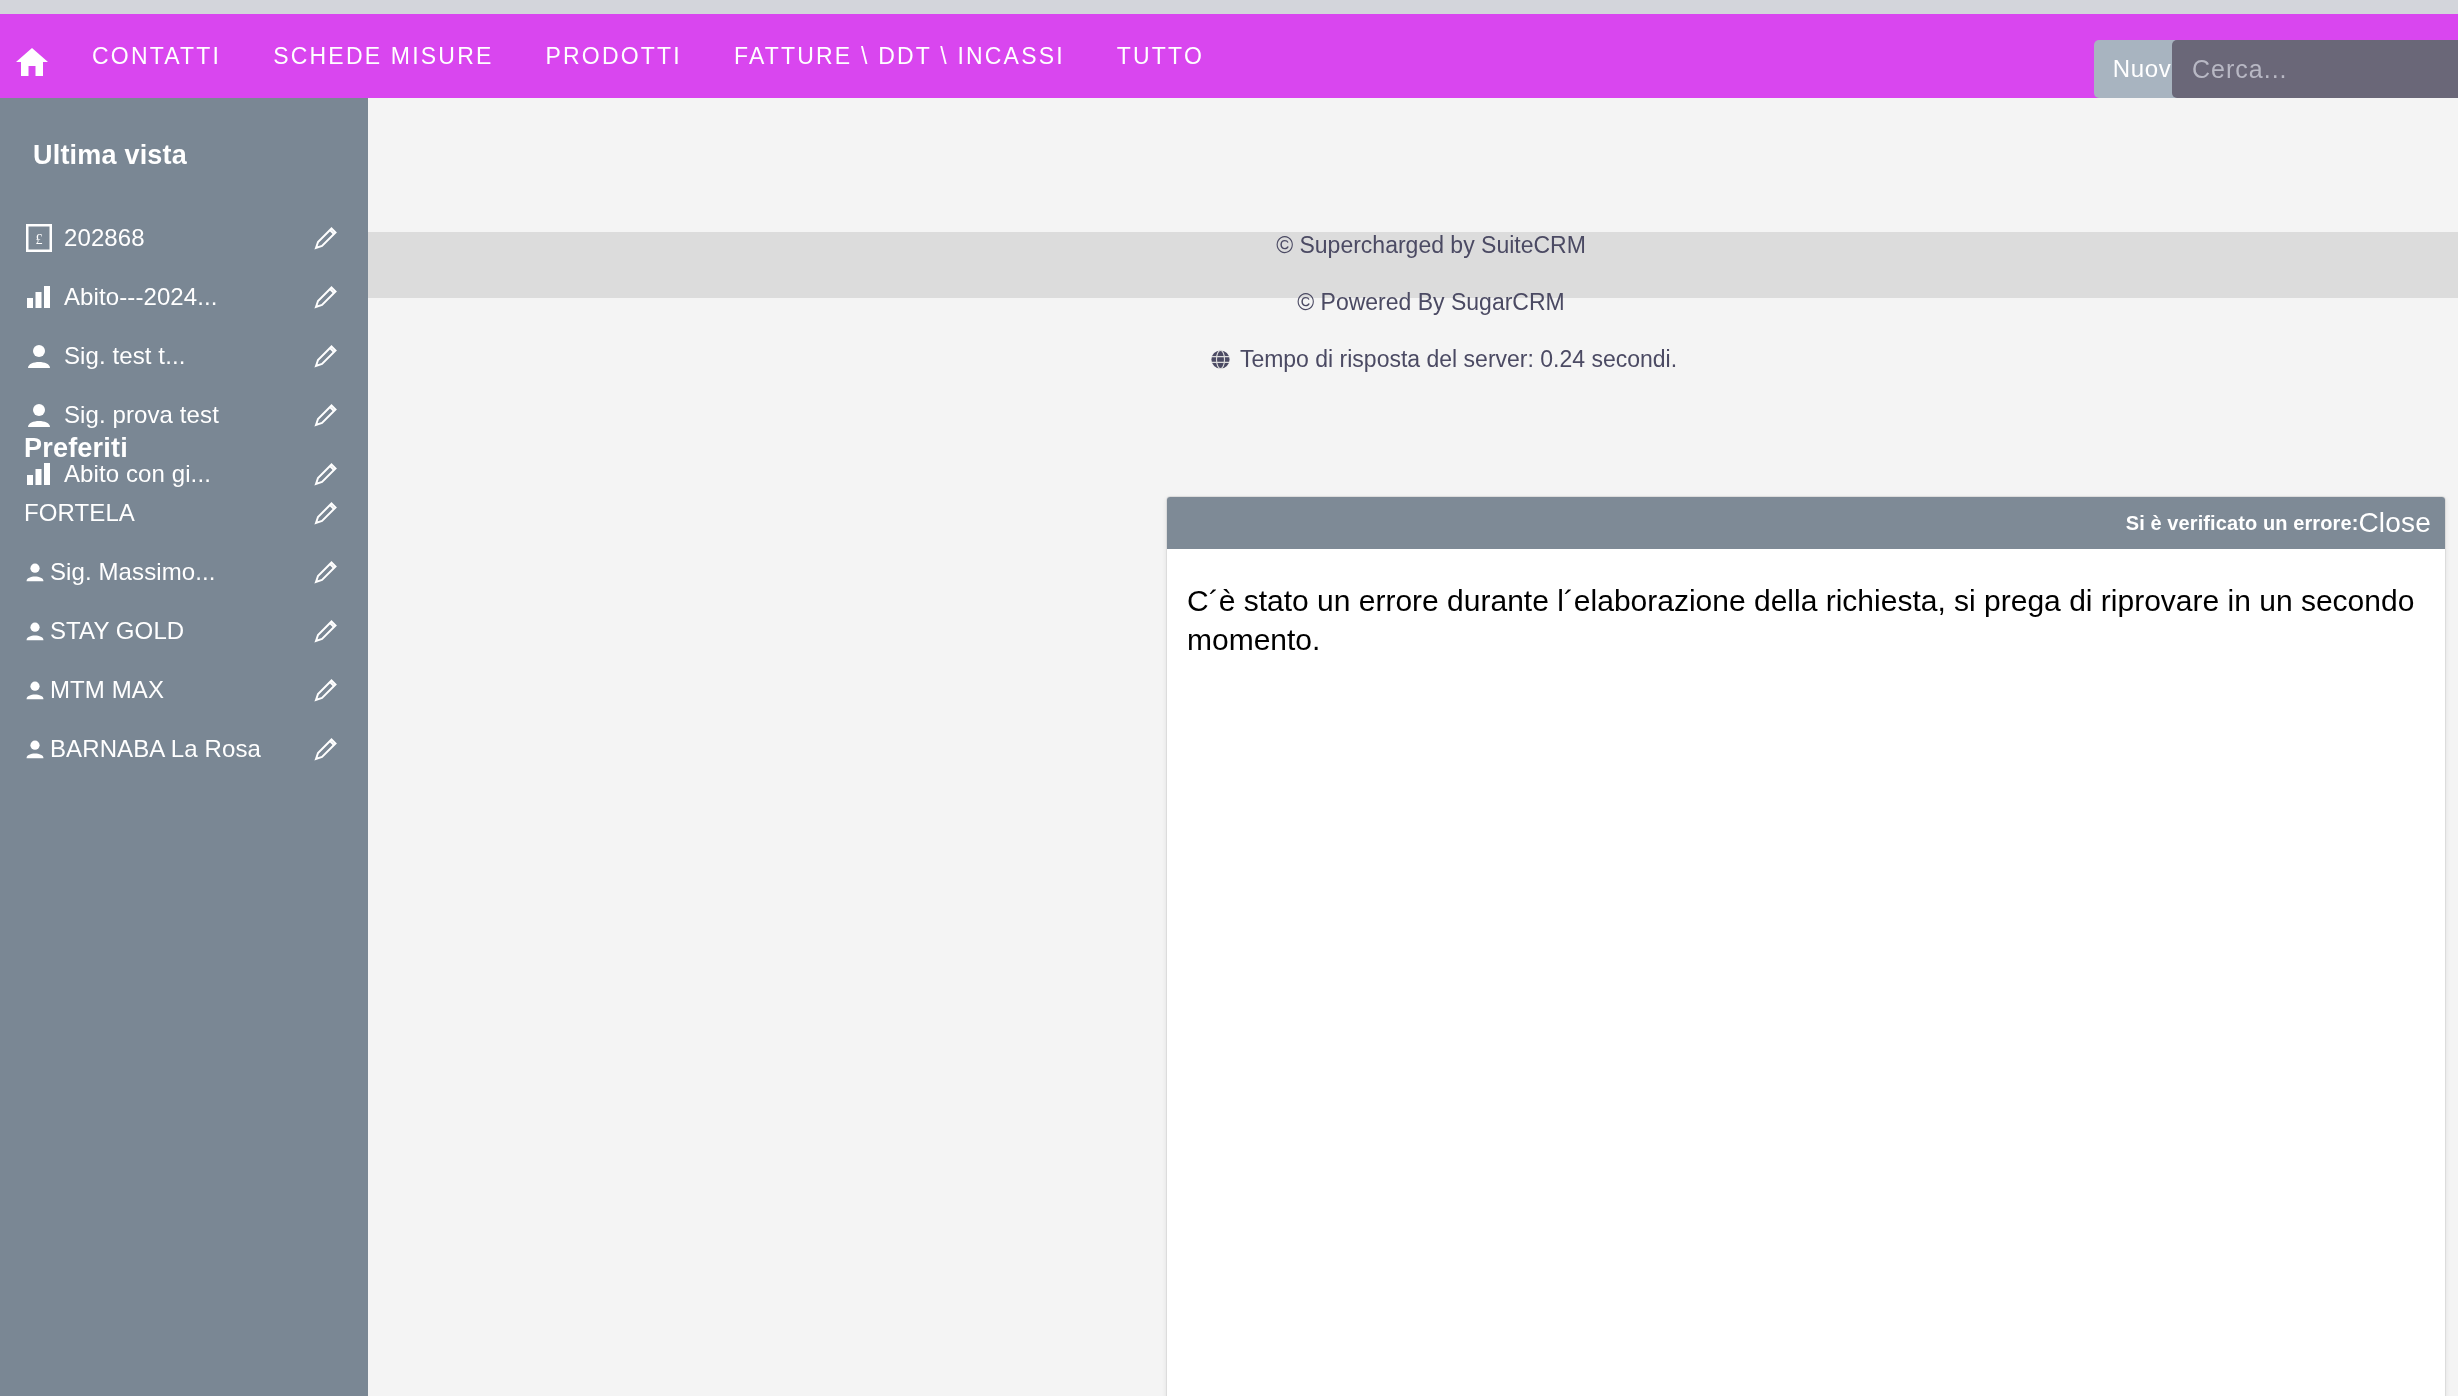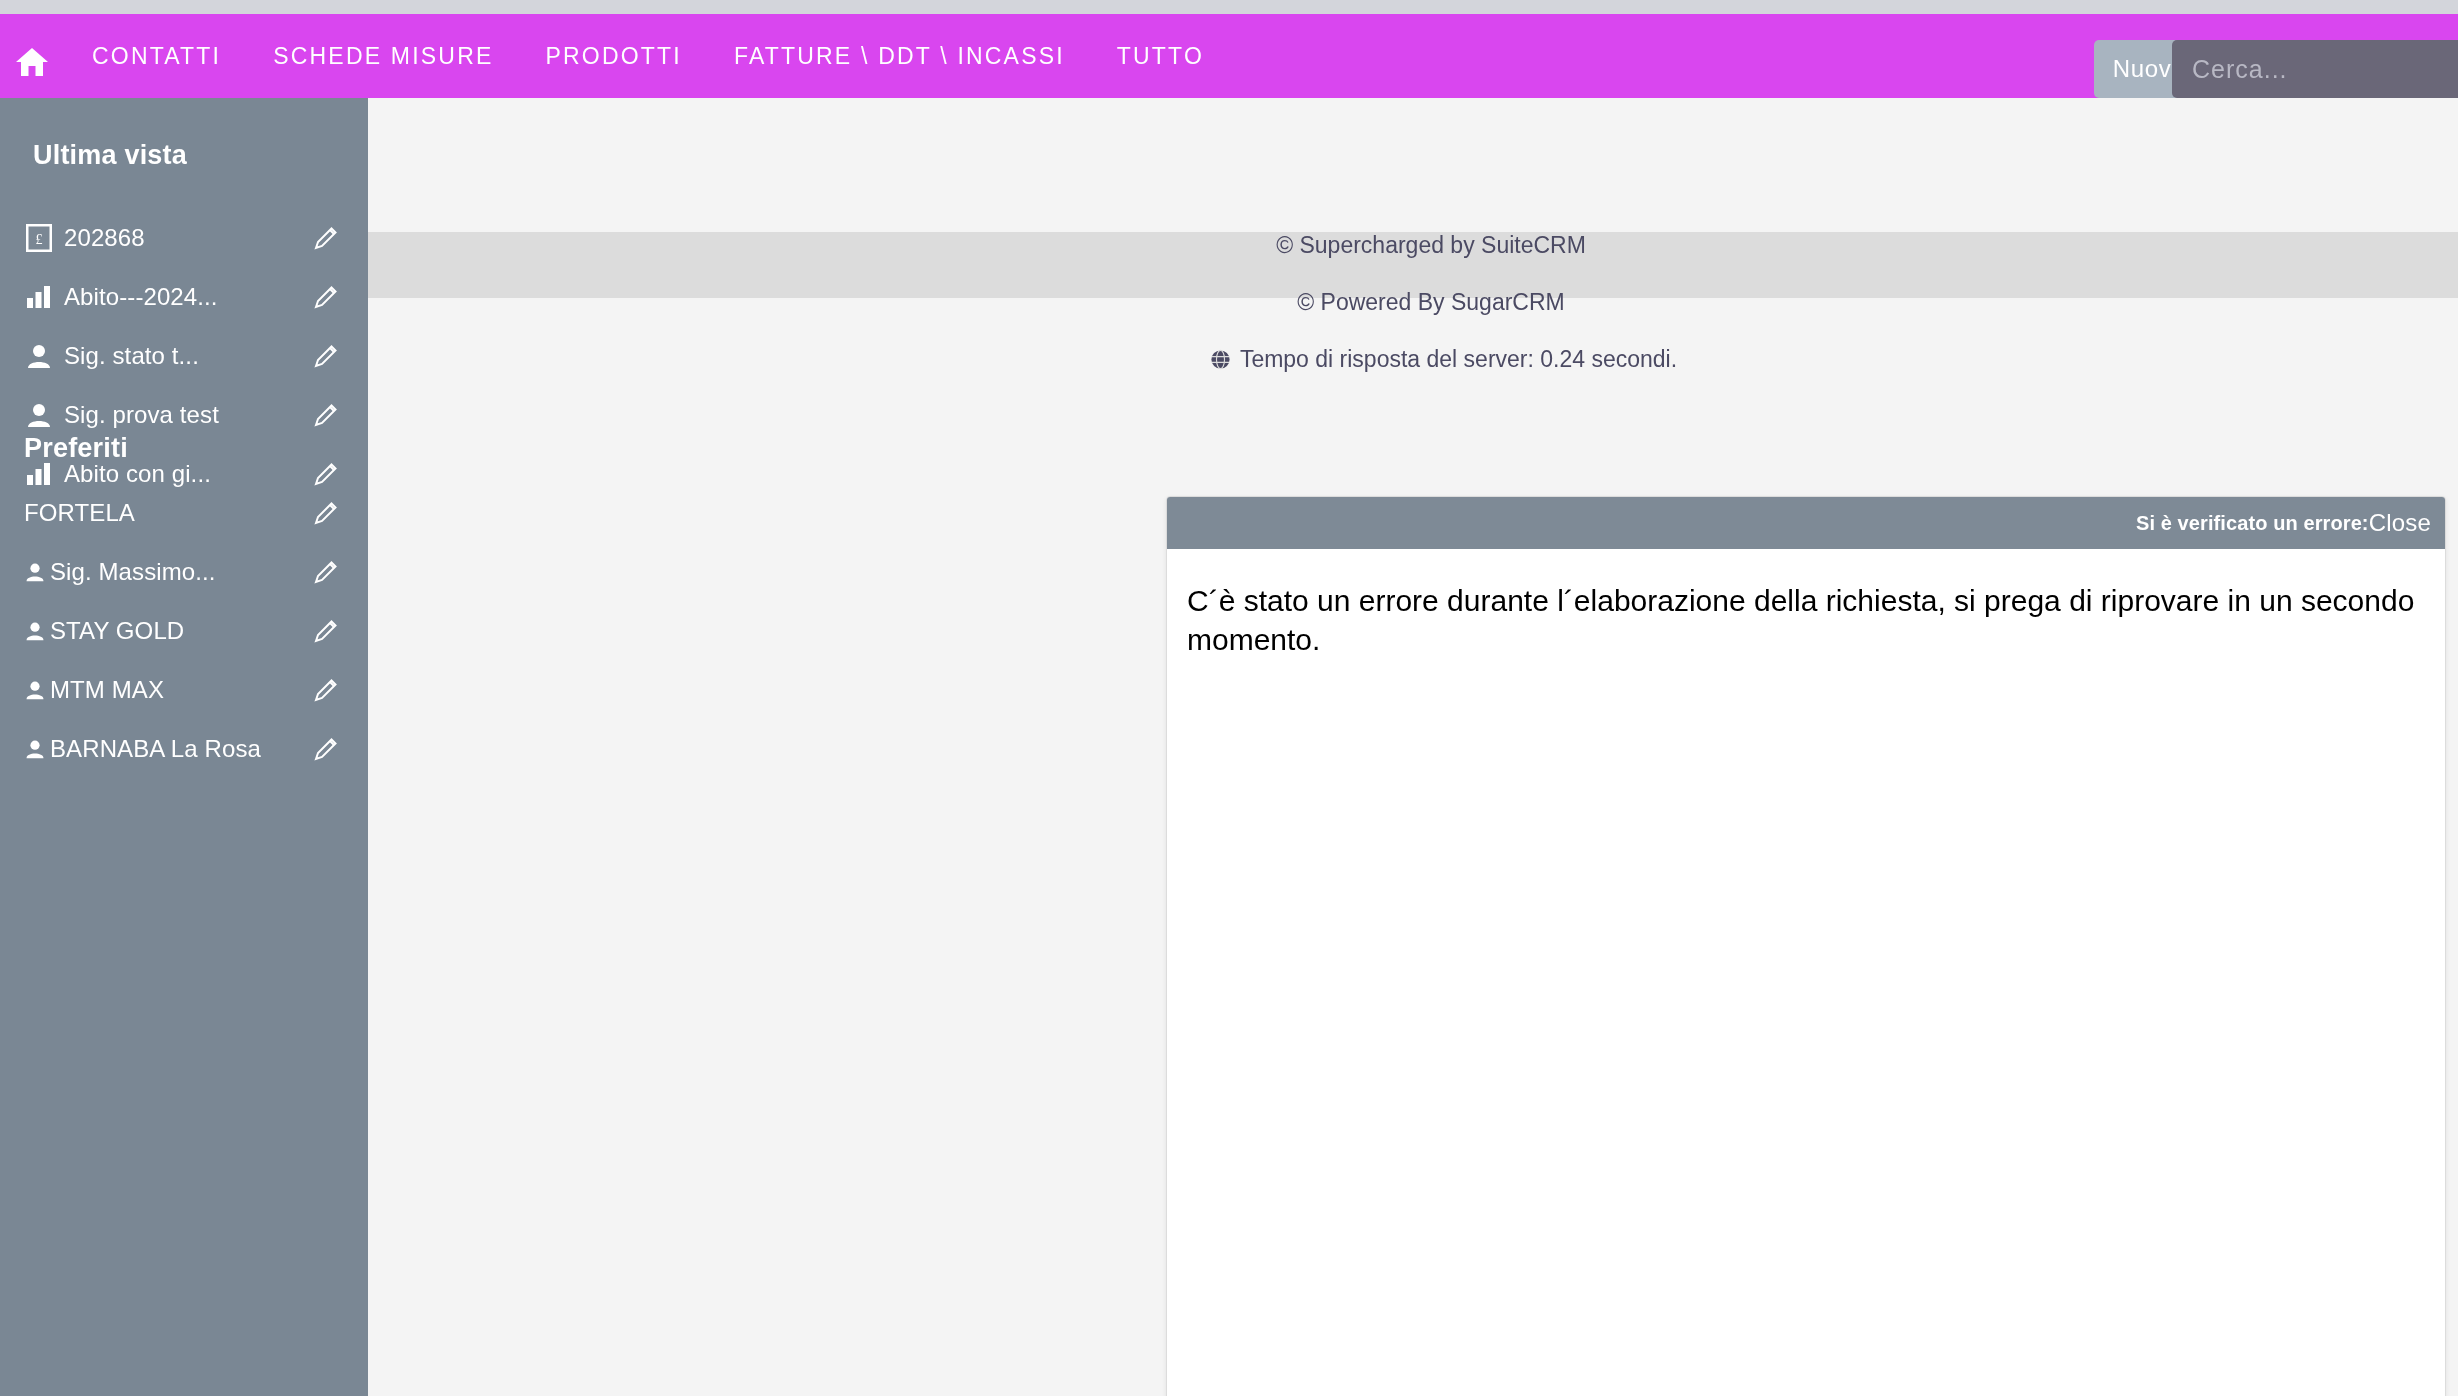--- a/index.html
+++ b/index.html
@@ -180,21 +180,21 @@
     padding: 0 14px 0 12px;
   }
   #dialog-title {
     color: #ffffff;
     font-size: 20px;
     font-weight: bold;
     letter-spacing: 0.1px;
   }
   #dialog-close {
     color: #ffffff;
-    font-size: 24px;
+    font-size: 28px;
     cursor: pointer;
     letter-spacing: 0.2px;
   }
   #dialog-body {
     position: relative;
     height: 908px;
     background: #ffffff;
   }
   #dialog-message {
     position: absolute; left: 20px; top: 32px;
@@ -273,21 +273,21 @@
       </span>
     </div>
 
     <div class="side-item">
       <span class="item-icon">
         <svg width="26" height="26" viewBox="0 0 26 26" aria-hidden="true">
           <circle cx="13" cy="8" r="6" fill="#ffffff"></circle>
           <path d="M2 25 C2 17 24 17 24 25 Z" fill="#ffffff"></path>
         </svg>
       </span>
-      <span class="item-label">Sig. stato t...</span>
+      <span class="item-label">Sig. test t...</span>
       <span class="pencil">
         <svg width="26" height="26" viewBox="0 0 26 26" aria-hidden="true">
           <path d="M3 23 L5 17 L18.5 3.5 L22.5 7.5 L9 21 Z" fill="none" stroke="#ffffff" stroke-width="2"></path>
           <path d="M17 5 L21 9" stroke="#ffffff" stroke-width="2"></path>
         </svg>
       </span>
     </div>
 
     <div class="side-item">
       <span class="item-icon">

